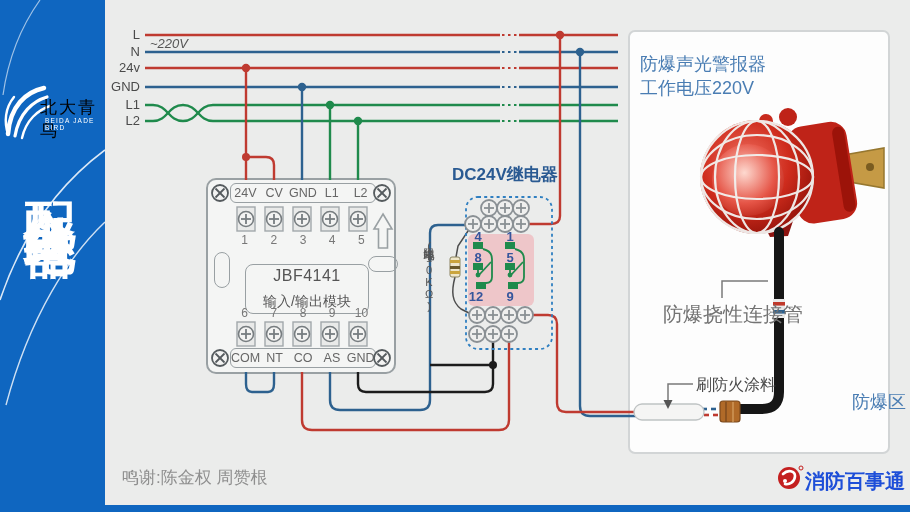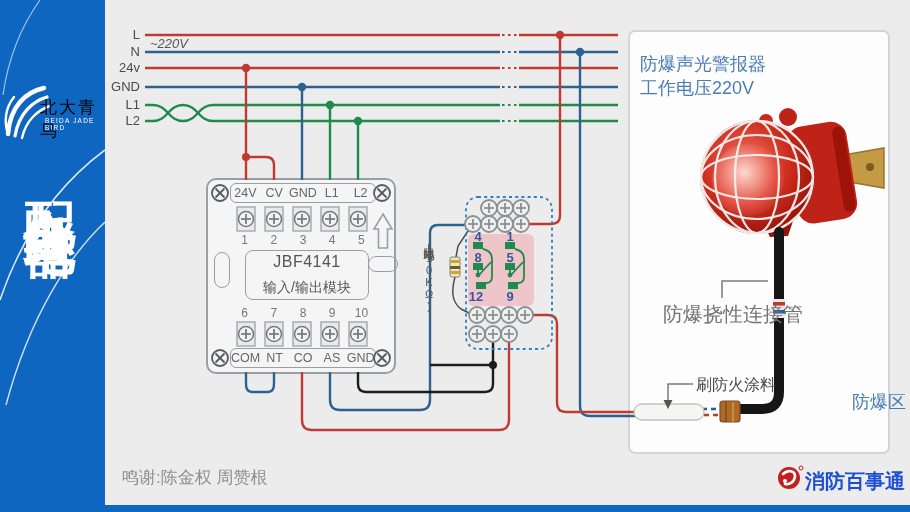--- a/index.html
+++ b/index.html
@@ -16,21 +16,21 @@
   .rail-label{position:absolute;width:36px;left:104px;text-align:right;font-size:13px;color:#4a4a4a;z-index:4;}
   .volt-note{position:absolute;left:150px;top:36px;font-size:13px;color:#555;z-index:4;font-style:italic;}
   
   .module{position:absolute;left:206px;top:178px;width:190px;height:196px;background:#f4f5f4;
           border:2px solid #99a0a3;border-radius:10px;box-sizing:border-box;z-index:2;}
   .tstrip{position:absolute;left:22px;width:146px;height:20px;border:1.5px solid #99a0a3;border-radius:6px;
           display:flex;align-items:center;box-sizing:border-box;}
   .tstrip span{flex:1;text-align:center;font-size:12.5px;color:#666;}
   .numrow{position:absolute;left:22px;width:146px;display:flex;}
   .numrow span{flex:1;text-align:center;font-size:12px;color:#777;}
-  .namebox{position:absolute;left:37px;top:70px;width:122px;height:48px;border:1.5px solid #99a0a3;border-radius:8px;
+  .namebox{position:absolute;left:37px;top:84px;width:122px;height:48px;border:1.5px solid #99a0a3;border-radius:8px;
            display:flex;flex-direction:column;align-items:center;justify-content:center;color:#555;}
   .namebox .l1{font-size:16px;letter-spacing:0.5px;}
   .namebox .l2{font-size:14px;margin-top:8px;}
   .oval-l{position:absolute;left:6px;top:72px;width:14px;height:34px;border:1.5px solid #99a0a3;border-radius:8px;}
   .oval-r{position:absolute;left:160px;top:76px;width:28px;height:14px;border:1.5px solid #99a0a3;border-radius:8px;}
   
   .relay-title{position:absolute;left:452px;top:163px;font-size:17px;font-weight:700;color:#2a5a92;z-index:4;}
   .pin{position:absolute;width:20px;text-align:center;font-size:13px;font-weight:700;color:#35559c;z-index:4;}
   .res-label{position:absolute;left:422px;top:240px;height:100px;writing-mode:vertical-rl;text-orientation:upright;
              font-size:11px;color:#555;line-height:13px;z-index:4;}
@@ -110,20 +110,21 @@
     </div>
     <div class="tstrip" style="top:168px">
       <span>COM</span>
       <span>NT</span>
       <span>CO</span>
       <span>AS</span>
       <span>GND</span>
     </div>
   </div>
 
+  <div class="relay-title">DC24V继电器</div>
   <div class="pin" style="left:468px;top:229px">4</div>
   <div class="pin" style="left:500px;top:229px">1</div>
   <div class="pin" style="left:468px;top:250px">8</div>
   <div class="pin" style="left:500px;top:250px">5</div>
   <div class="pin" style="left:466px;top:289px">12</div>
   <div class="pin" style="left:500px;top:289px">9</div>
   <div class="res-label"><span>终端电阻</span><span>(10KΩ)</span></div>
 
   <div class="panel"></div>
   <div class="panel-title">

